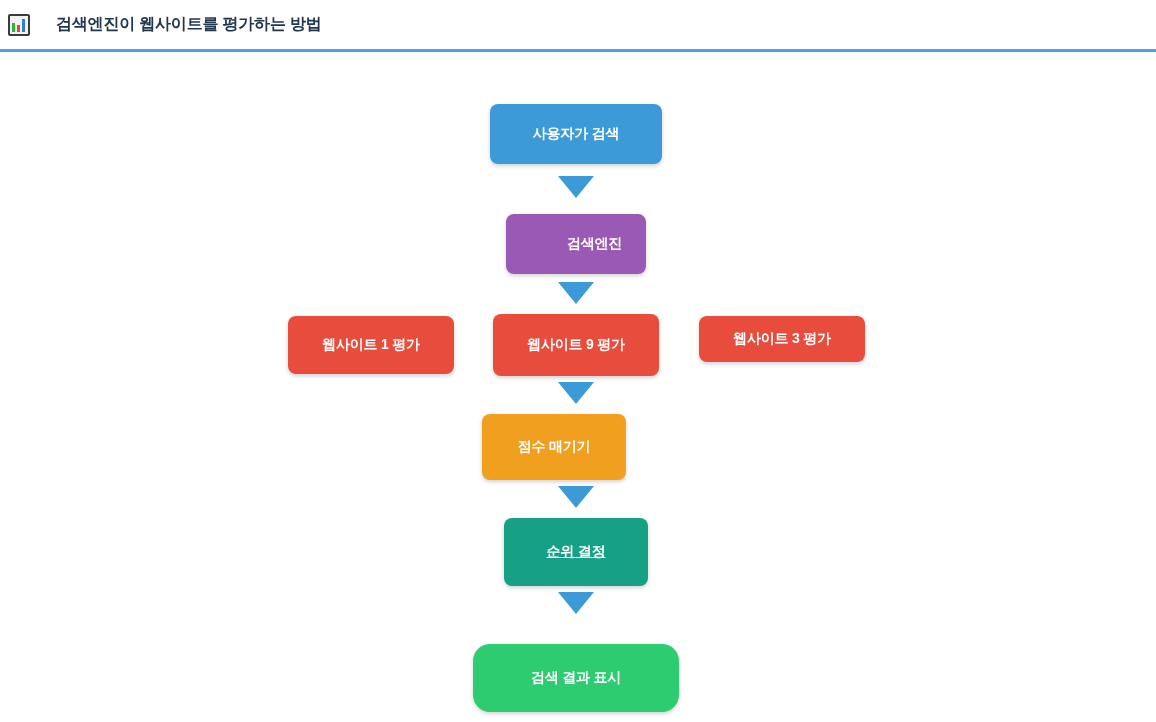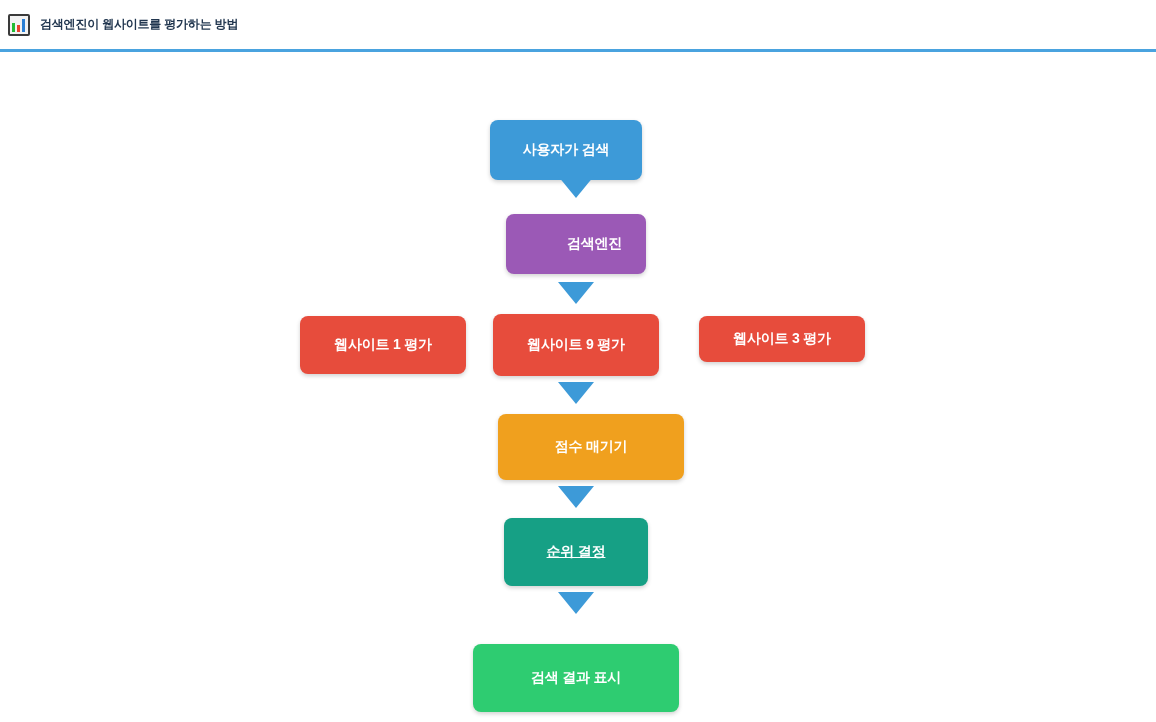--- a/index.html
+++ b/index.html
@@ -41,25 +41,26 @@
   }
   .header-icon .bar {
     position: absolute;
     bottom: 2px;
     width: 3px;
   }
   .header-icon .bar-g { left: 2px;  height: 9px;  background: #22bb33; }
   .header-icon .bar-r { left: 7px;  height: 7px;  background: #e8412c; }
   .header-icon .bar-b { left: 12px; height: 13px; background: #2a7fd4; }
   .header-title {
-    font-size: 12px;
+    font-size: 16px;
     font-weight: bold;
     color: #21364f;
     letter-spacing: -0.2px;
     white-space: nowrap;
+    margin-left: 16px;
   }
   .header-rule {
     position: absolute;
     left: 0;
     top: 49px;
     width: 1156px;
     height: 3px;
     background: #4aa3df;
   }
 
@@ -92,26 +93,26 @@
   .arrow {
     position: absolute;
     width: 0;
     height: 0;
     border-left: 18px solid transparent;
     border-right: 18px solid transparent;
     border-top: 22px solid #3d9ad8;
   }
 
   
-  #node-user-search    { left: 490px; top: 68px;  width: 152px; height: 60px; }
+  #node-user-search    { left: 490px; top: 52px;  width: 172px; height: 60px; }
   #node-search-engine  { left: 506px; top: 162px; width: 140px; height: 60px; }
-  #node-eval-1         { left: 288px; top: 264px; width: 166px; height: 58px; margin-left: 12px; }
+  #node-eval-1         { left: 288px; top: 264px; width: 166px; height: 58px; }
   #node-eval-2         { left: 493px; top: 262px; width: 166px; height: 62px; }
   #node-eval-3         { left: 699px; top: 264px; width: 166px; height: 46px; }
-  #node-scoring        { left: 498px; top: 362px; width: 186px; height: 66px; }
+  #node-scoring        { left: 482px; top: 362px; width: 144px; height: 66px; }
   #node-ranking        { left: 504px; top: 466px; width: 144px; height: 68px; text-decoration: underline; }
   #node-show-results   { left: 473px; top: 592px; width: 206px; height: 68px; }
 
   #arrow-1 { left: 558px; top: 124px; }
   #arrow-2 { left: 558px; top: 230px; }
   #arrow-3 { left: 558px; top: 330px; }
   #arrow-4 { left: 558px; top: 434px; }
   #arrow-5 { left: 558px; top: 540px; }
 </style>
 </head>
@@ -146,15 +147,15 @@
   <div class="arrow" id="arrow-3" style="border-top-color: rgb(61, 154, 216);"></div>
 
   <div class="node" id="node-scoring" style="background: rgb(240, 160, 30); color: rgb(255, 255, 255);">점수 매기기</div>
 
   <div class="arrow" id="arrow-4" style="border-top-color: rgb(61, 154, 216);"></div>
 
   <div class="node" id="node-ranking" style="background: rgb(22, 160, 133); color: rgb(255, 255, 255);">순위 결정</div>
 
   <div class="arrow" id="arrow-5" style="border-top-color: rgb(61, 154, 216);"></div>
 
-  <div class="node" id="node-show-results" style="background: rgb(46, 204, 113); color: rgb(255, 255, 255);">검색 결과 표시</div>
+  <div class="node" id="node-show-results" style="background: rgb(46, 204, 113); color: rgb(255, 255, 255); border-radius: 17px;">검색 결과 표시</div>
 
 </div>
 
 </body></html>

